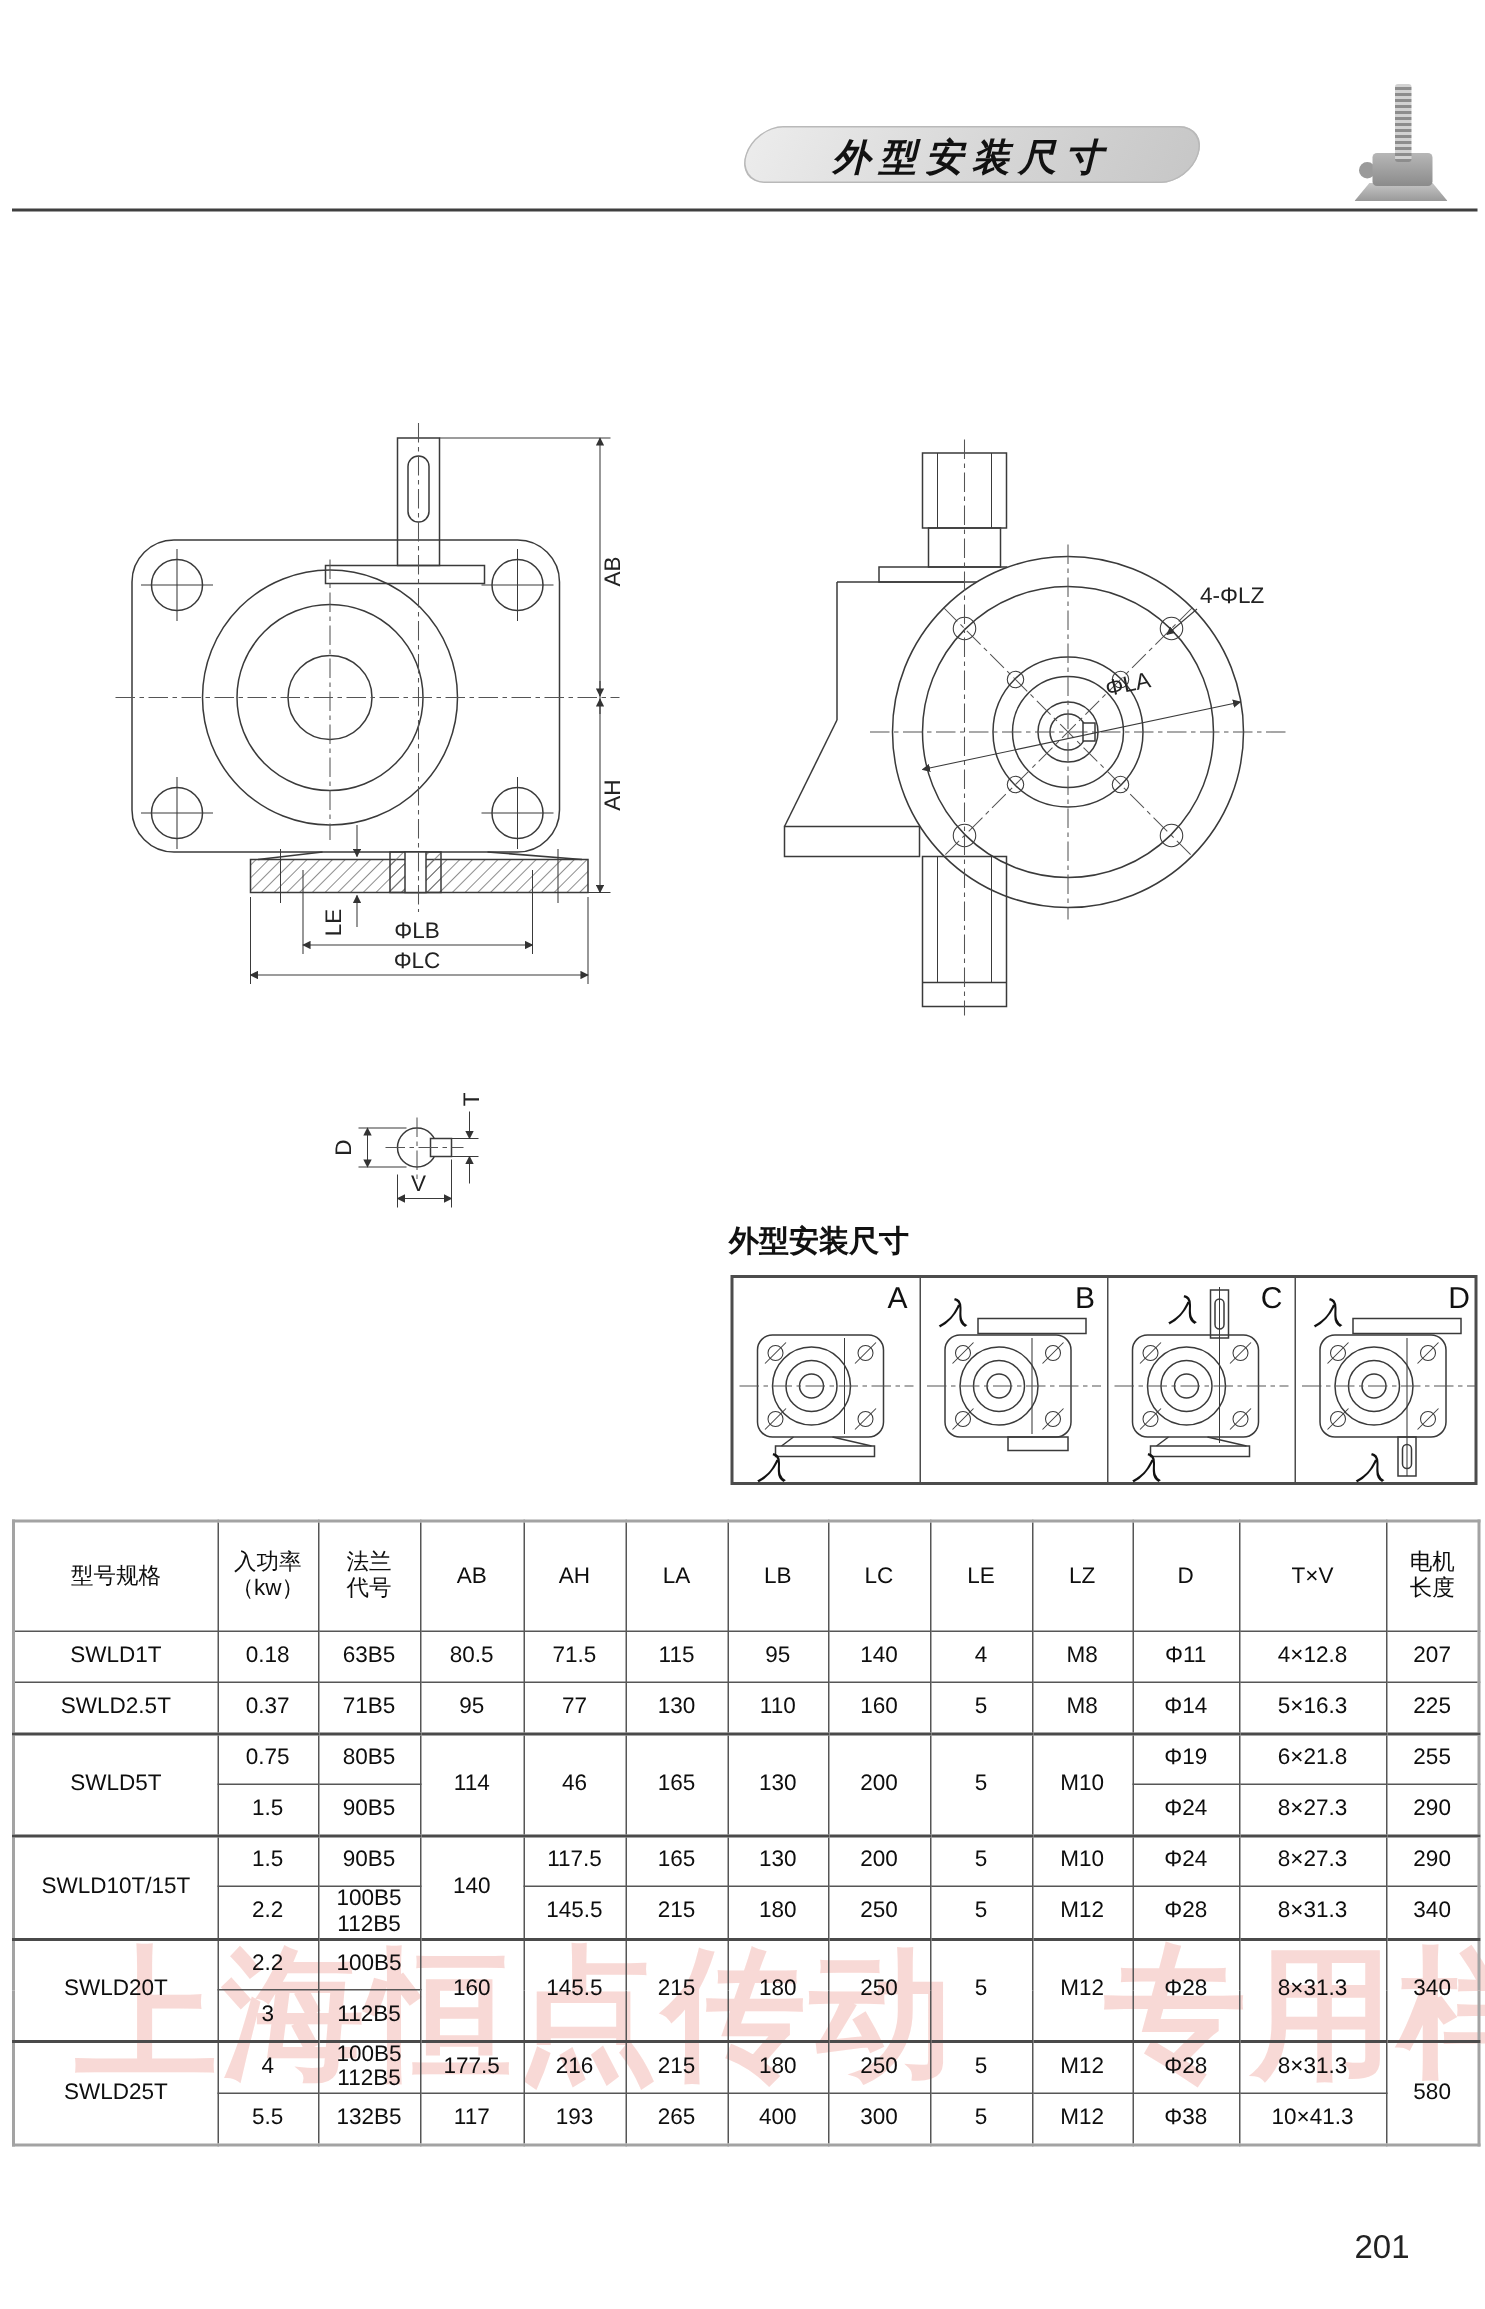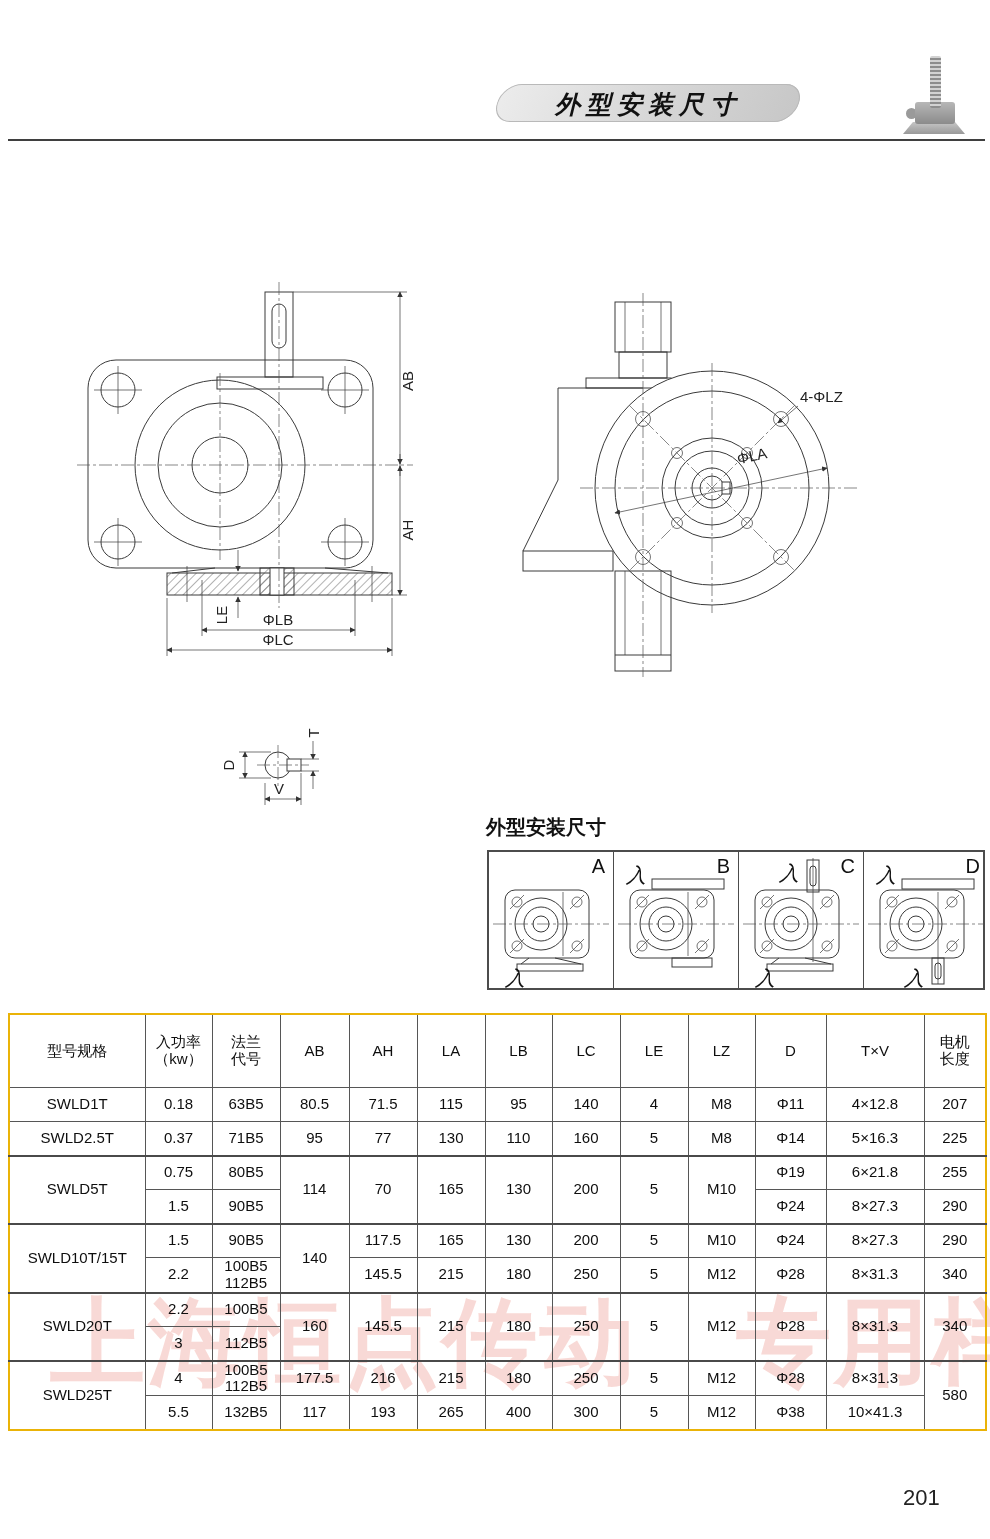--- a/index.html
+++ b/index.html
@@ -38,21 +38,21 @@
   .axis-box{position:absolute;left:487px;top:850px;width:498px;height:140px;
     border:2px solid #4c4c4c;display:flex;box-sizing:border-box;background:#fff;}
   .axis-cell{position:relative;flex:1 1 0;border-right:1.5px solid #4c4c4c;}
   .axis-cell:last-child{border-right:none;}
   .axis-letter{position:absolute;top:3px;right:8px;font-size:20px;color:#111;}
   .axis-in{font-size:20px;font-style:italic;fill:#111;font-family:"Liberation Sans",sans-serif;}
   
   .table-wrap{position:absolute;left:8px;top:1013px;z-index:2;}
   table.spec{border-collapse:collapse;table-layout:fixed;width:977px;background:transparent;
     font-size:15px;color:#0e0e0e;}
-  table.spec{border:2px solid #eab308;}
+  table.spec{border:2px solid #a3a3a3;}
   .spec th,.spec td{border:1px solid #565656;text-align:center;vertical-align:middle;
     padding:0;white-space:pre-line;line-height:1.12;font-weight:400;}
   .spec thead th{height:72px;font-size:15px;}
   .spec tbody tr{height:34px;}
   .spec tr.grp td{border-top:2px solid #4a4a4a;}
   
   .watermark{position:absolute;left:50px;top:1280px;width:940px;z-index:1;
     font-size:95px;font-weight:bold;letter-spacing:3px;color:#ef9e94;opacity:.38;
     white-space:nowrap;pointer-events:none;}
   .page-number{position:absolute;left:903px;top:1485px;font-size:22px;color:#222;}
@@ -400,21 +400,21 @@
           <td>M8</td>
           <td>Φ14</td>
           <td>5×16.3</td>
           <td>225</td>
         </tr>
         <tr class="grp">
           <td rowspan="2">SWLD5T</td>
           <td>0.75</td>
           <td>80B5</td>
           <td rowspan="2">114</td>
-          <td rowspan="2">70</td>
+          <td rowspan="2">46</td>
           <td rowspan="2">165</td>
           <td rowspan="2">130</td>
           <td rowspan="2">200</td>
           <td rowspan="2">5</td>
           <td rowspan="2">M10</td>
           <td>Φ19</td>
           <td>6×21.8</td>
           <td>255</td>
         </tr>
         <tr>

